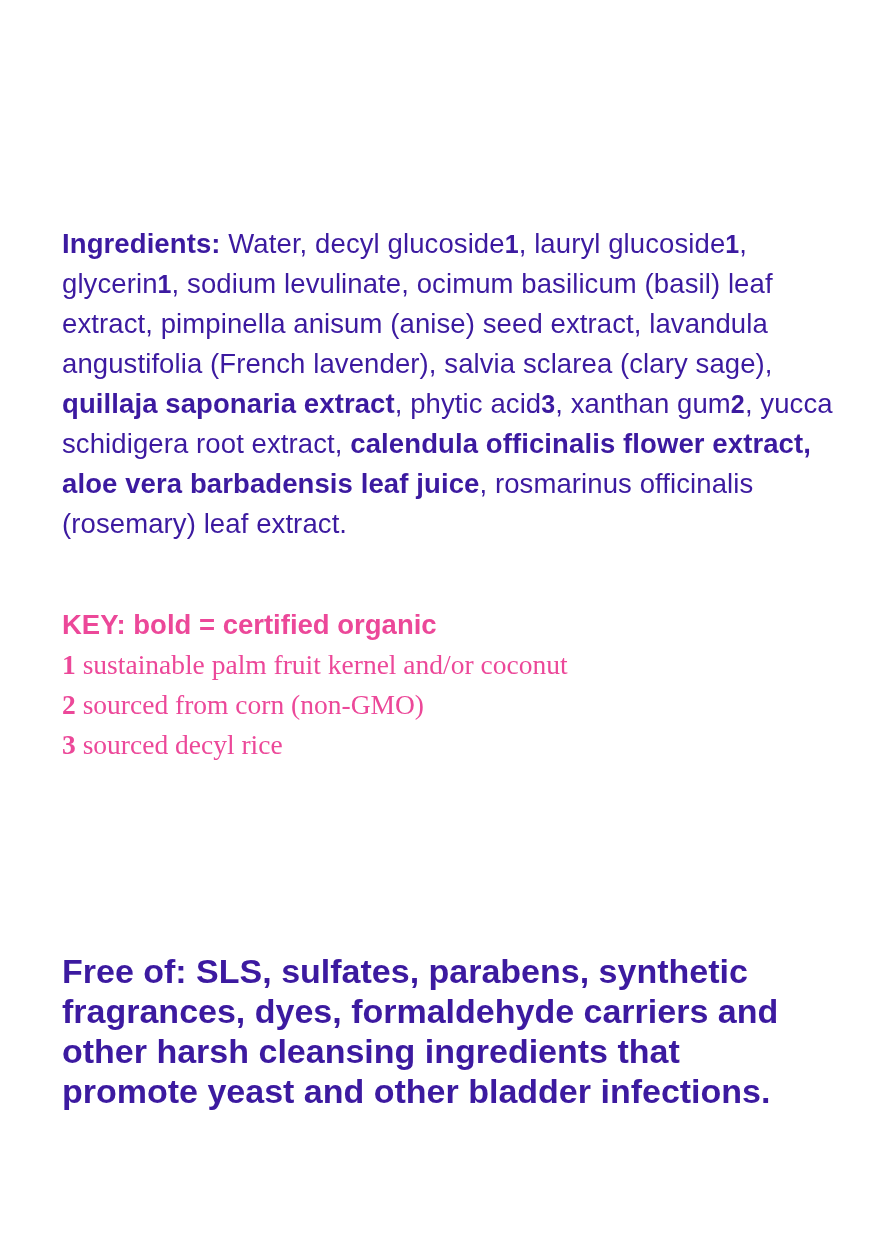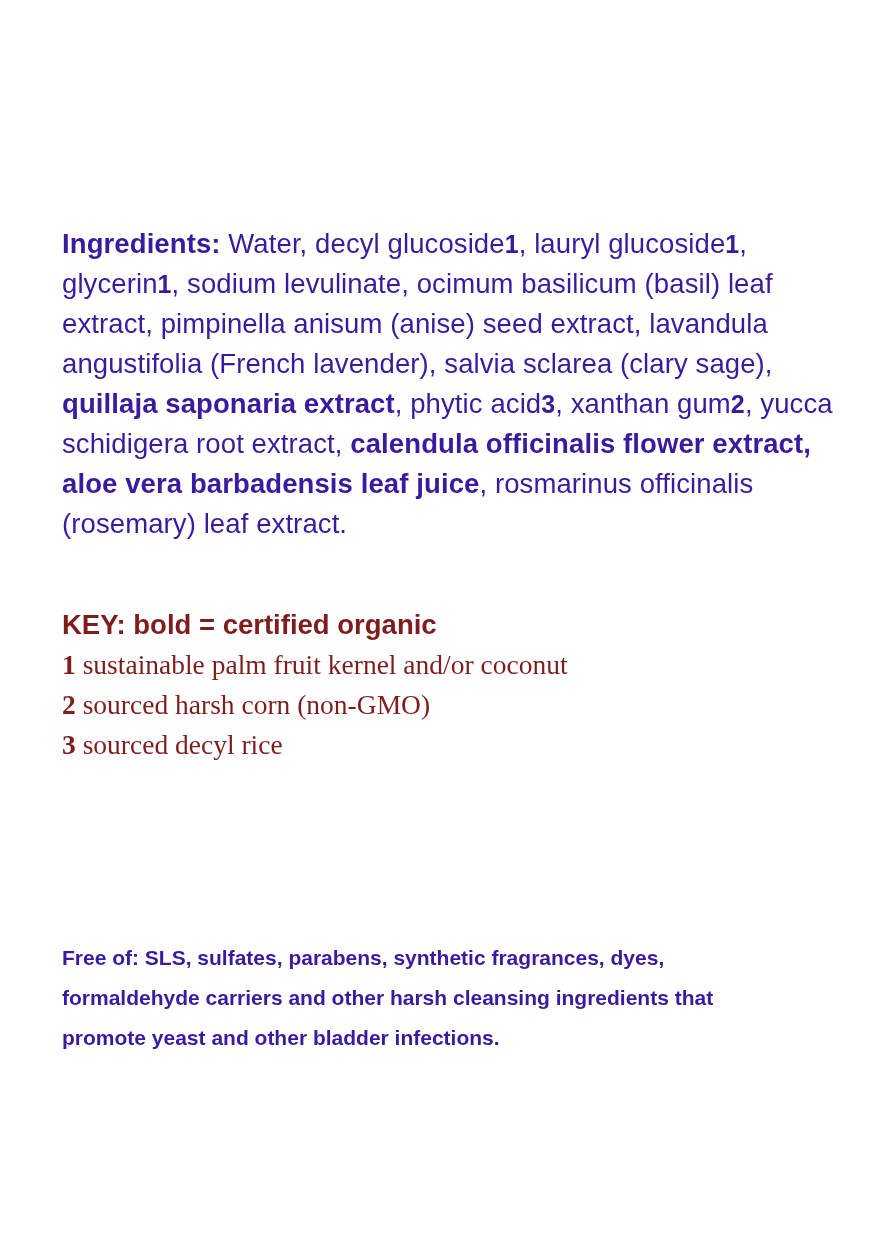--- a/index.html
+++ b/index.html
@@ -36,52 +36,52 @@
     font-weight: bold;
   }
   .sup {
     font-weight: bold;
     font-size: 25px;
   }
   .key {
     top: 605px;
     font-size: 27.5px;
     line-height: 40px;
-    color: #7f1d1d;
+    color: #ec4899;
   }
   .key .key-title {
     font-weight: bold;
   }
   .key .num {
     font-weight: bold;
   }
   .key-line {
     white-space: pre-wrap;
     font-family: Liberation Serif, serif;
   }
   .freeof {
     top: 917px;
     width: 720px;
-    font-size: 21px;
+    font-size: 34px;
     line-height: 40px;
     font-weight: bold;
     color: #3c1aa0;
   }
 </style>
 </head>
 <body>
 
 <div class="page">
 
   <p class="block ingredients">
     <span class="lead">Ingredients:</span><span id="ingredients-list"><span> Water, decyl glucoside</span><span class="sup">1</span><span>, lauryl glucoside</span><span class="sup">1</span><span>, glycerin</span><span class="sup">1</span><span>, sodium levulinate, ocimum basilicum (basil) leaf extract, pimpinella anisum (anise) seed extract, lavandula angustifolia (French lavender), salvia sclarea (clary sage), </span><span style="font-weight: bold;">quillaja saponaria extract</span><span>, phytic acid</span><span class="sup">3</span><span>, xanthan gum</span><span class="sup">2</span><span>, yucca schidigera root extract, </span><span style="font-weight: bold;">calendula officinalis flower extract, aloe vera barbadensis leaf juice</span><span>, rosmarinus officinalis (rosemary) leaf extract.</span></span>
   </p>
 
   <div class="block key">
     <div class="key-title">KEY: bold = certified organic</div>
     <div class="key-line"><span class="num">1</span><span> sustainable palm fruit kernel and/or coconut</span></div>
-    <div class="key-line"><span class="num">2</span><span> sourced harsh corn (non-GMO)</span></div>
+    <div class="key-line"><span class="num">2</span><span> sourced from corn (non-GMO)</span></div>
     <div class="key-line"><span class="num">3</span><span> sourced decyl rice</span></div>
   </div>
 
   <p class="block freeof">Free of: SLS, sulfates, parabens, synthetic fragrances, dyes, formaldehyde carriers and other harsh cleansing ingredients that promote yeast and other bladder infections.</p>
 
 </div>
 
 </body></html>

